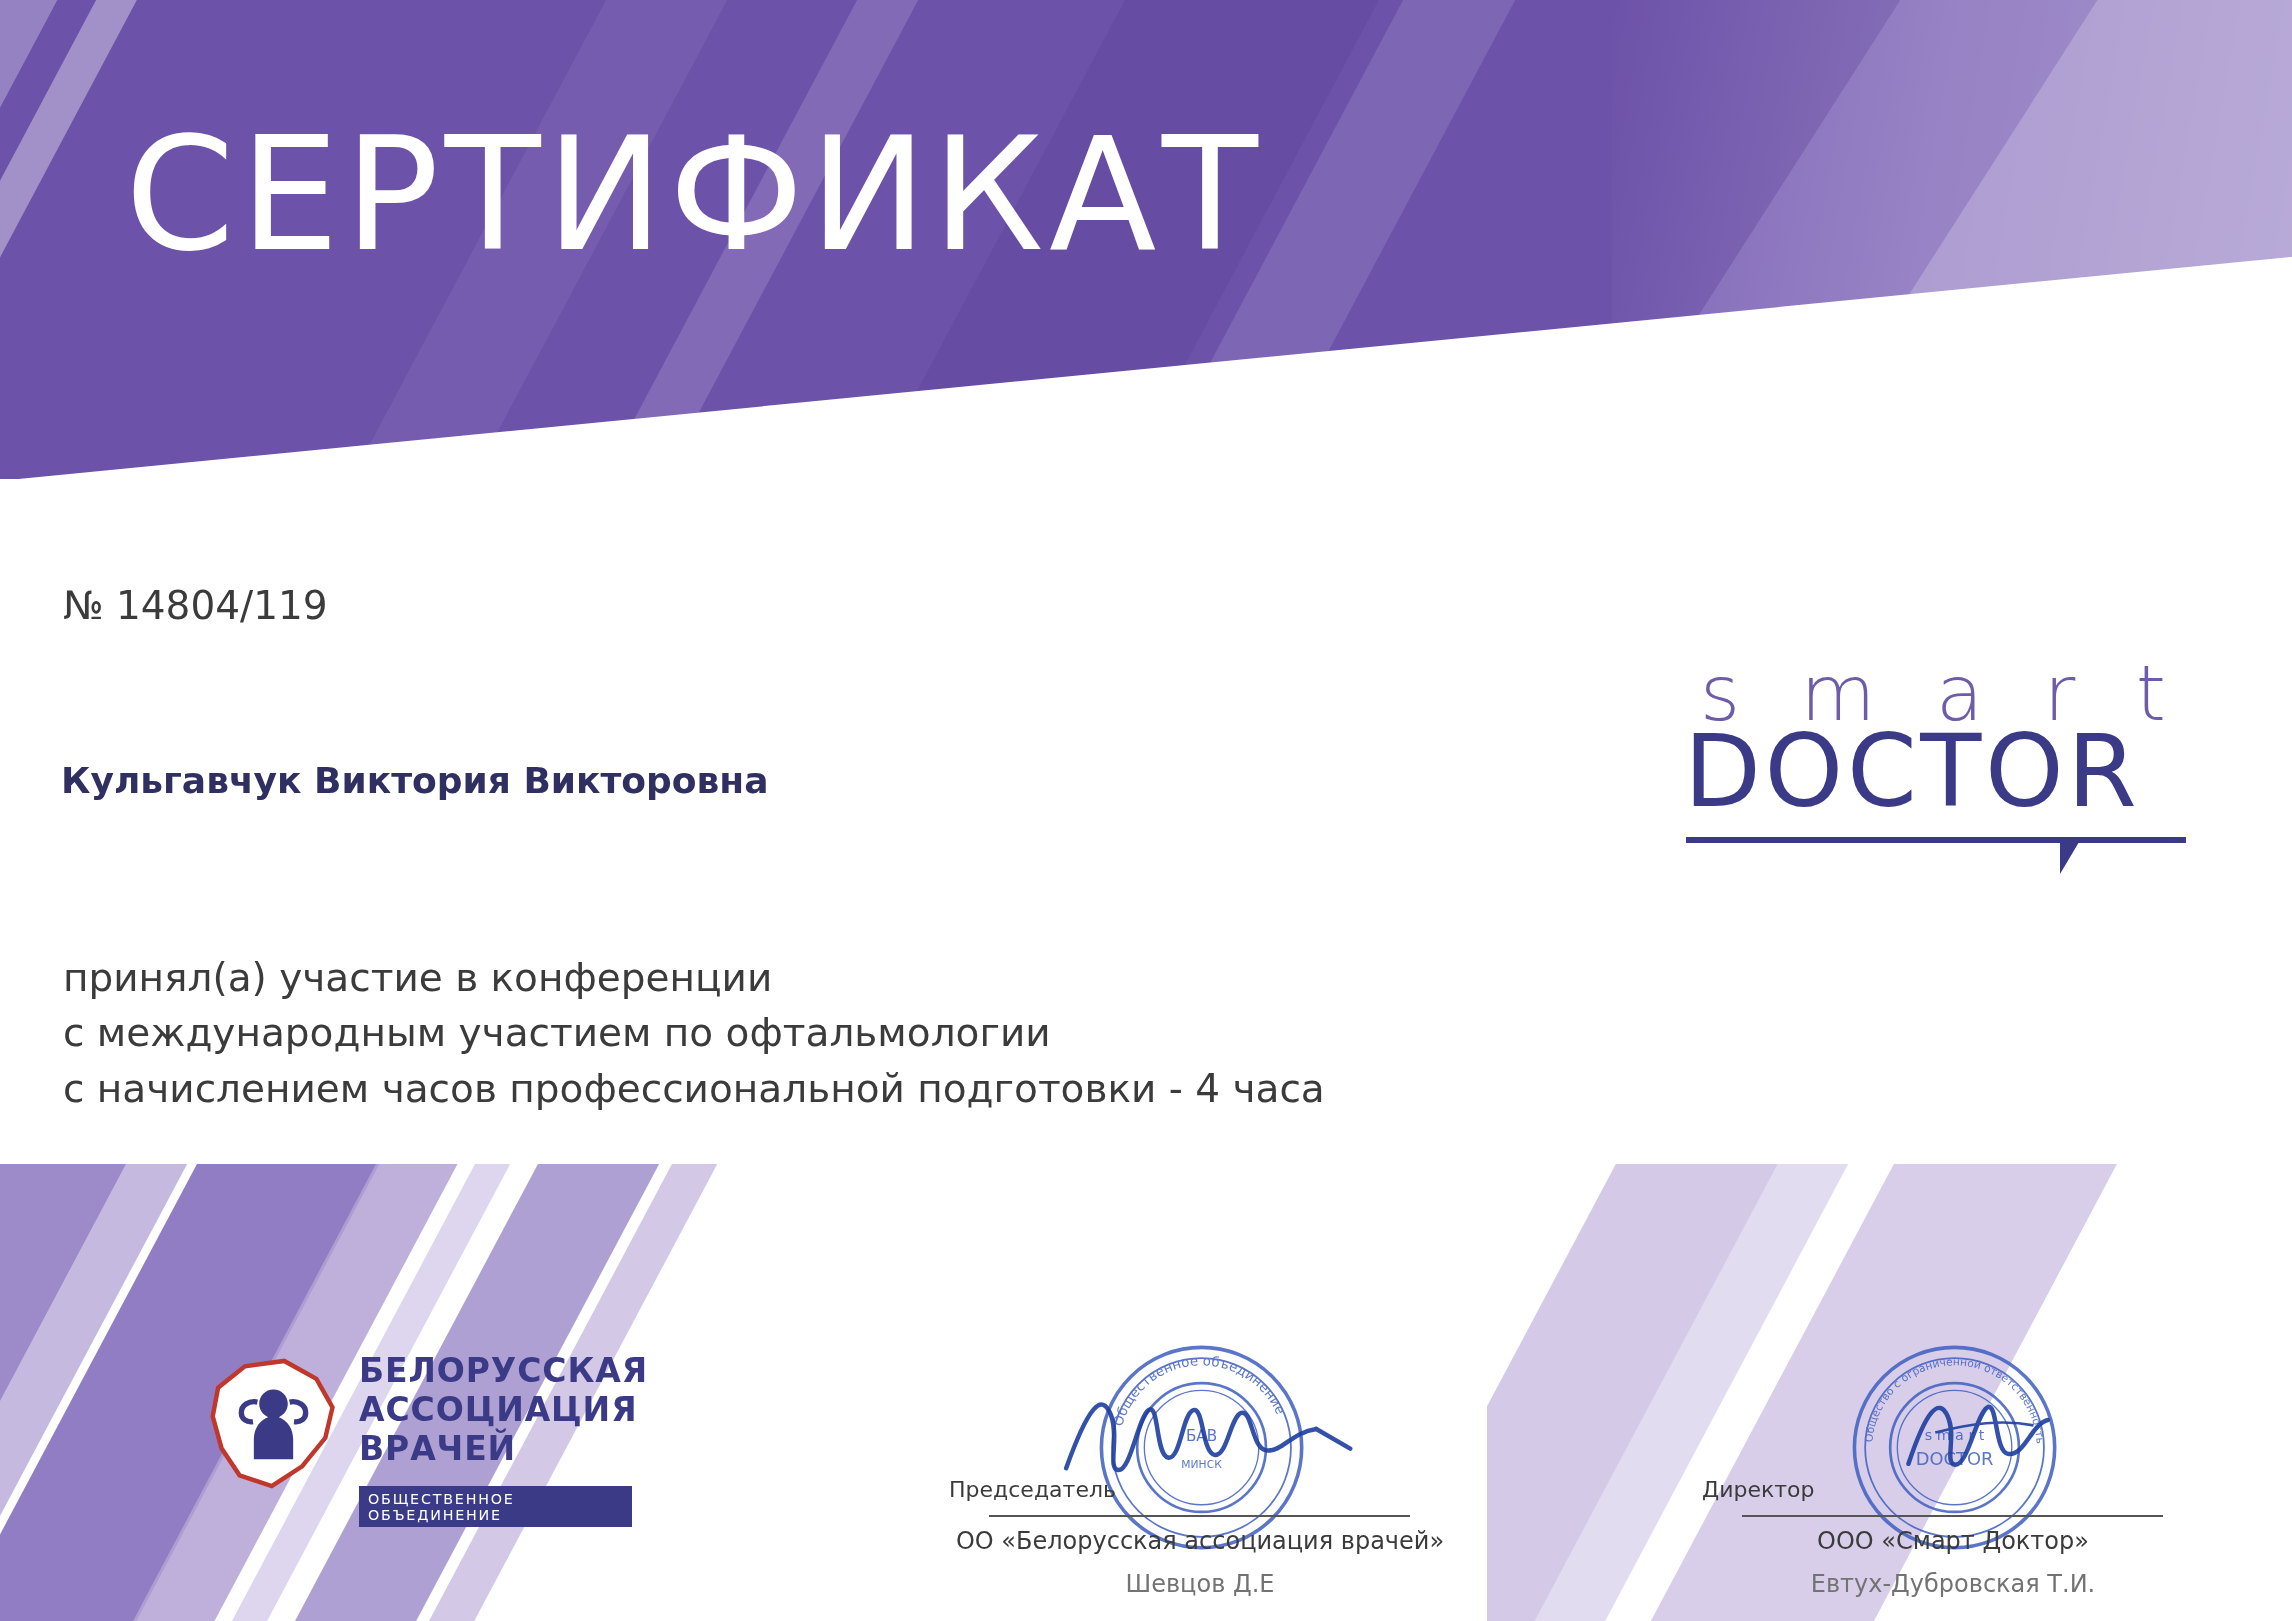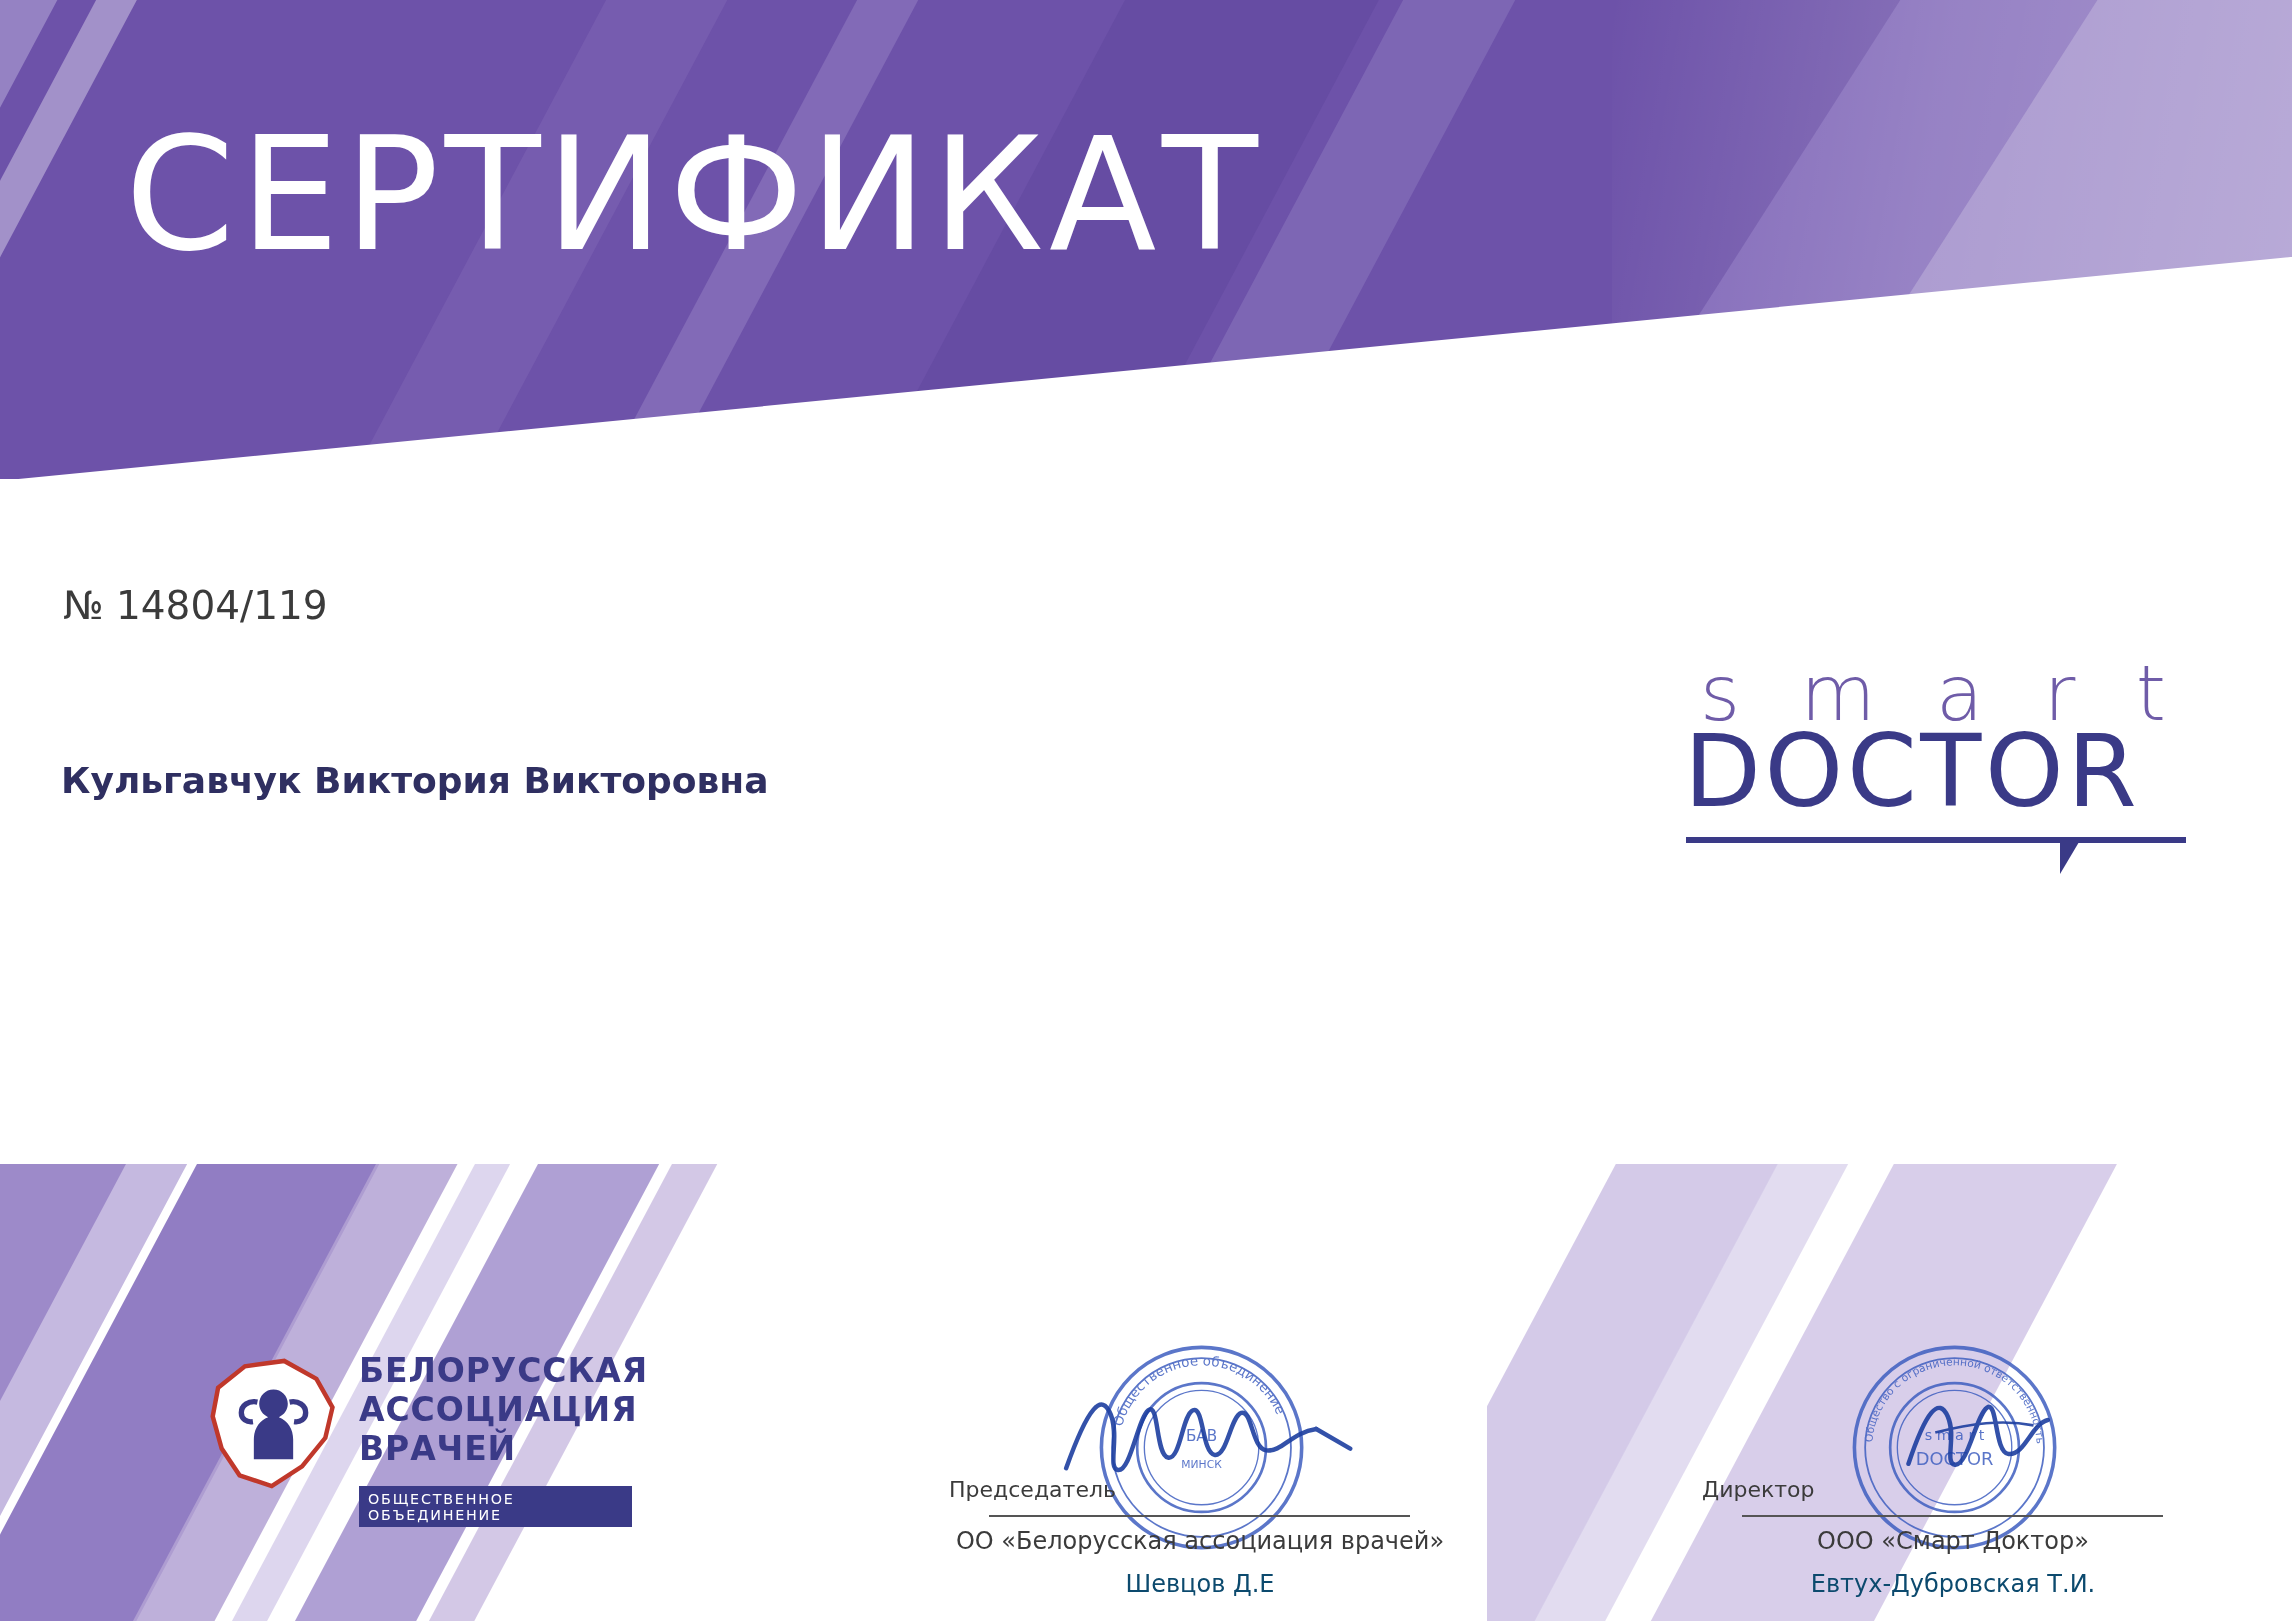--- a/index.html
+++ b/index.html
@@ -329,21 +329,21 @@
     font-size: 24px;
     color: #3b3b3b;
     font-family: "DejaVu Sans", sans-serif;
   }
   .sig-person {
     position: absolute;
     top: 227px;
     width: 502px;
     text-align: center;
     font-size: 24px;
-    color: #0c4a6e;
+    color: #737373;
     font-family: "DejaVu Sans", sans-serif;
   }
 
   .stamp {
     position: absolute;
     top: -9px;
     left: 139px;
     width: 228px;
     height: 228px;
     opacity: .85;
@@ -374,20 +374,25 @@
     <div class="tb-right-wedge"></div>
     <div class="tb-right-wedge2"></div>
     <div class="tb-right-light"></div>
     <div class="tb-cut"></div>
     <div class="cert-title">СЕРТИФИКАТ</div>
   </div>
 
   <div class="body-area">
     <div class="cert-number">№ 14804/119</div>
     <div class="cert-name">Кульгавчук Виктория Викторовна</div>
+    <div class="cert-desc">
+      <div>принял(а) участие в конференции</div>
+      <div>с международным участием по офтальмологии</div>
+      <div>с начислением часов профессиональной подготовки - 4 часа</div>
+    </div>
   </div>
 
   <div class="sd-logo">
     <div class="sd-smart">s m a r t</div>
     <div class="sd-doctor">DOCTOR</div>
     <div class="sd-underline"></div>
     <div class="sd-tail"></div>
   </div>
 
   <div class="bottom-band">

